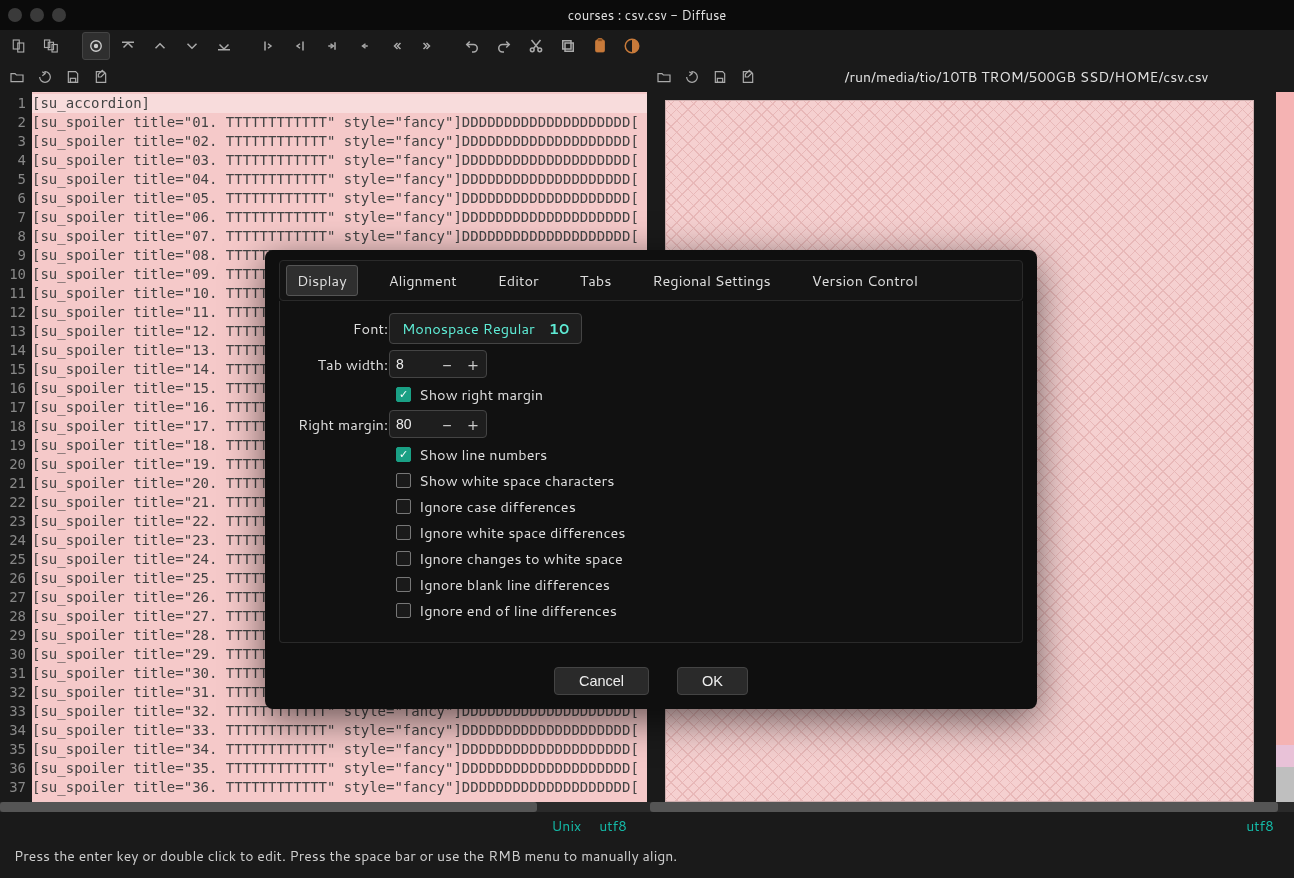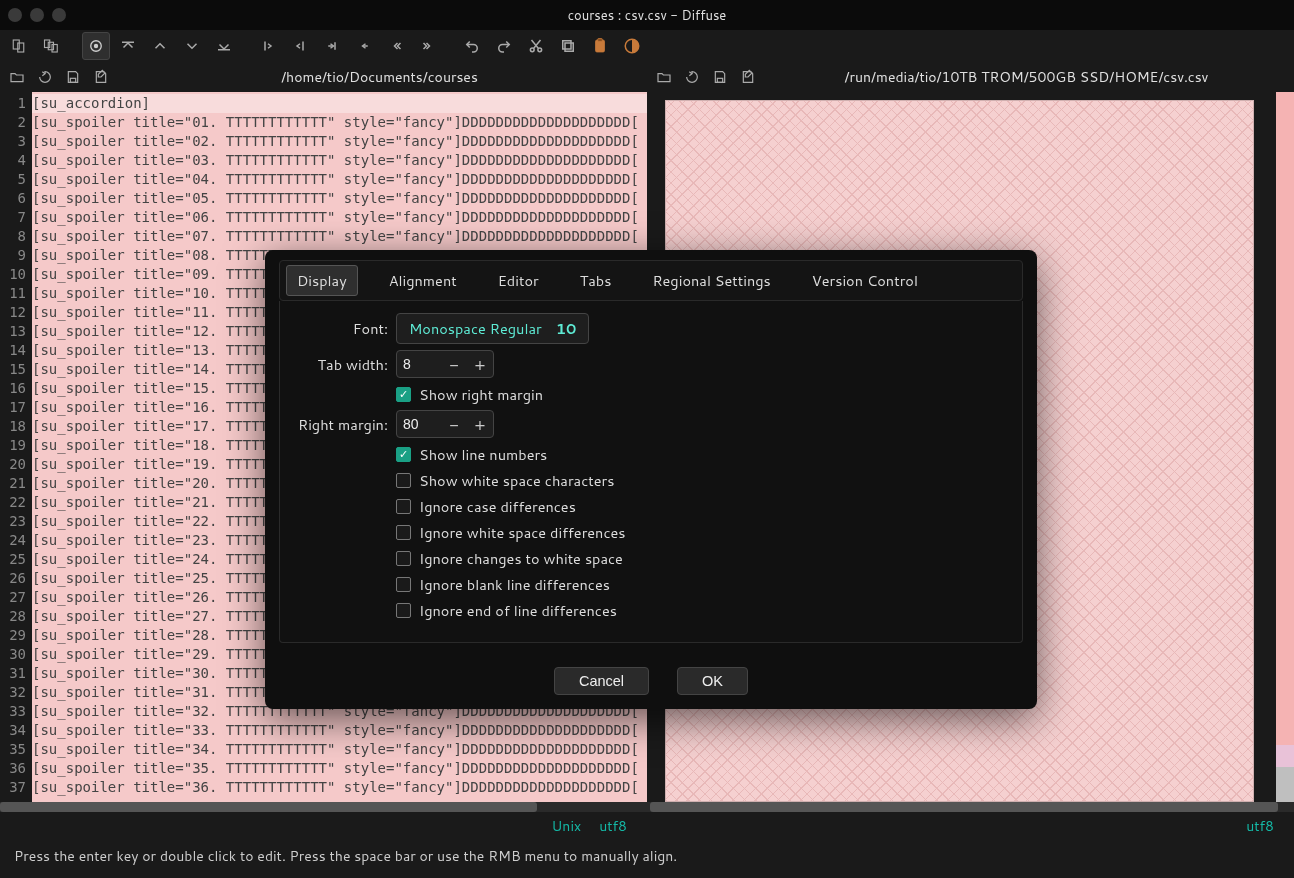--- a/index.html
+++ b/index.html
@@ -76,21 +76,21 @@
 }
 .dlg-titlebar { height: 30px; display:flex; align-items:center; padding: 0 10px; position: relative;}
 .dlg-titlebar .wc-btn.close { background:#2a8a5c;}
 .dlg-title { position:absolute; left:50%; transform:translateX(-50%); font-size:13.5px; color:#eee;}
 .dlg-body { padding: 10px 14px 14px 14px;}
 .tab-row { display:flex; background:#141414; border:1px solid #2a2a2a; border-radius:4px; padding:4px 6px; gap:21px; align-items:center; }
 .tab-item { padding: 4px 10px; font-size:14.5px; color:#ddd; border-radius:3px;}
 .tab-item.active { background:#2f2f2f; border:1px solid #555;}
 .form-area { border:1px solid #2a2a2a; border-top:none; padding: 12px 16px 16px 16px; background:#111; border-radius:0 0 4px 4px;}
 .form-row { display:flex; align-items:center; margin-bottom: 6px; }
-.form-label { width: 92px; text-align:right; margin-right: 8px; font-size:14.5px; color:#ddd;}
+.form-label { width: 92px; text-align:right; margin-right: 1px; font-size:14.5px; color:#ddd;}
 .font-btn { background:#1e1e1e; border:1px solid #444; border-radius:4px; padding:4px 12px; display:flex; gap:14px; font-size:14.5px; color:#5eead4;}
 .spin { display:flex; align-items:center; background:#1e1e1e; border:1px solid #444; border-radius:4px; height:28px;}
 .spin input { background:transparent; border:none; color:#eee; width:44px; padding:0 6px; font-size:14px; outline:none;}
 .spin .sbtn { width:26px; text-align:center; color:#ccc; font-size:16px; cursor:pointer;}
 .check-row { display:flex; align-items:center; gap:8px; font-size:14.5px; color:#ddd; margin-left: 100px; margin-bottom:5px;}
 .chk { width:15px; height:15px; border:1px solid #777; border-radius:2px; display:flex; align-items:center; justify-content:center; background:#1a1a1a;}
 .chk.on { background:#1aa085; border-color:#1aa085;}
 .chk.on::after { content:"✓"; color:#fff; font-size:11px; line-height:1;}
 .dlg-buttons { display:flex; justify-content:center; gap:28px; padding: 10px 14px 14px;}
 .dlg-btn { background:#2a2a2a; border:1px solid #444; color:#eee; padding:5px 24px; border-radius:4px; font-size:14.5px;}
@@ -246,21 +246,20 @@
           <path d="M5 4h11l3 3v13H5z"></path>
           <rect x="8" y="14" width="8" height="6"></rect>
         </svg>
       </div>
     <div class="small-btn">
         <svg viewBox="0 0 24 24" fill="none" stroke="#aaa" stroke-width="1.8">
           <path d="M5 4h11l3 3v13H5z"></path>
           <path d="M14 2l4 4-6 6h-4v-4z"></path>
         </svg>
       </div>
-    <div class="path">/home/tio/Documents/courses</div>
   </div>
   <div class="pane-header">
     <div class="small-btn">
         <svg viewBox="0 0 24 24" fill="none" stroke="#aaa" stroke-width="1.8">
           <path d="M3 7h6l2 2h10v10H3z"></path>
         </svg>
       </div>
     <div class="small-btn">
         <svg viewBox="0 0 24 24" fill="none" stroke="#aaa" stroke-width="1.8">
           <path d="M4 12a8 8 0 108-8v3"></path>

